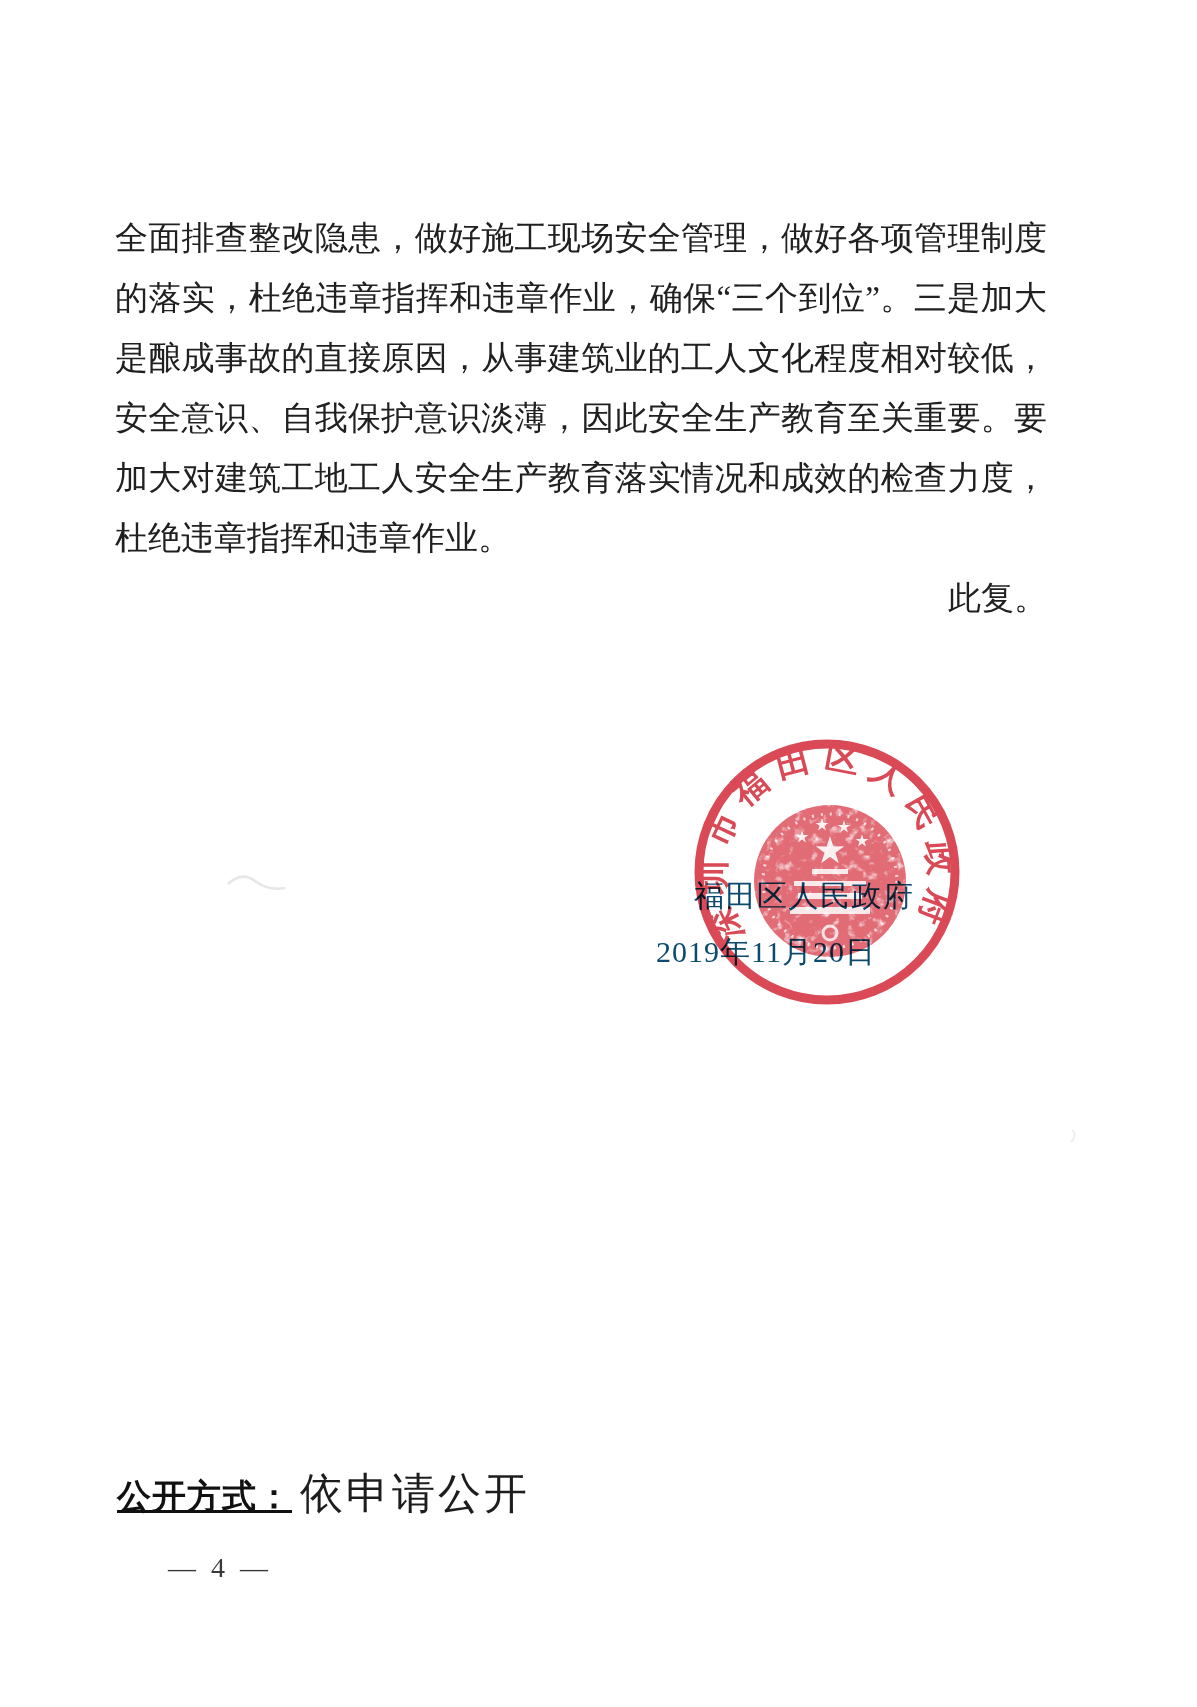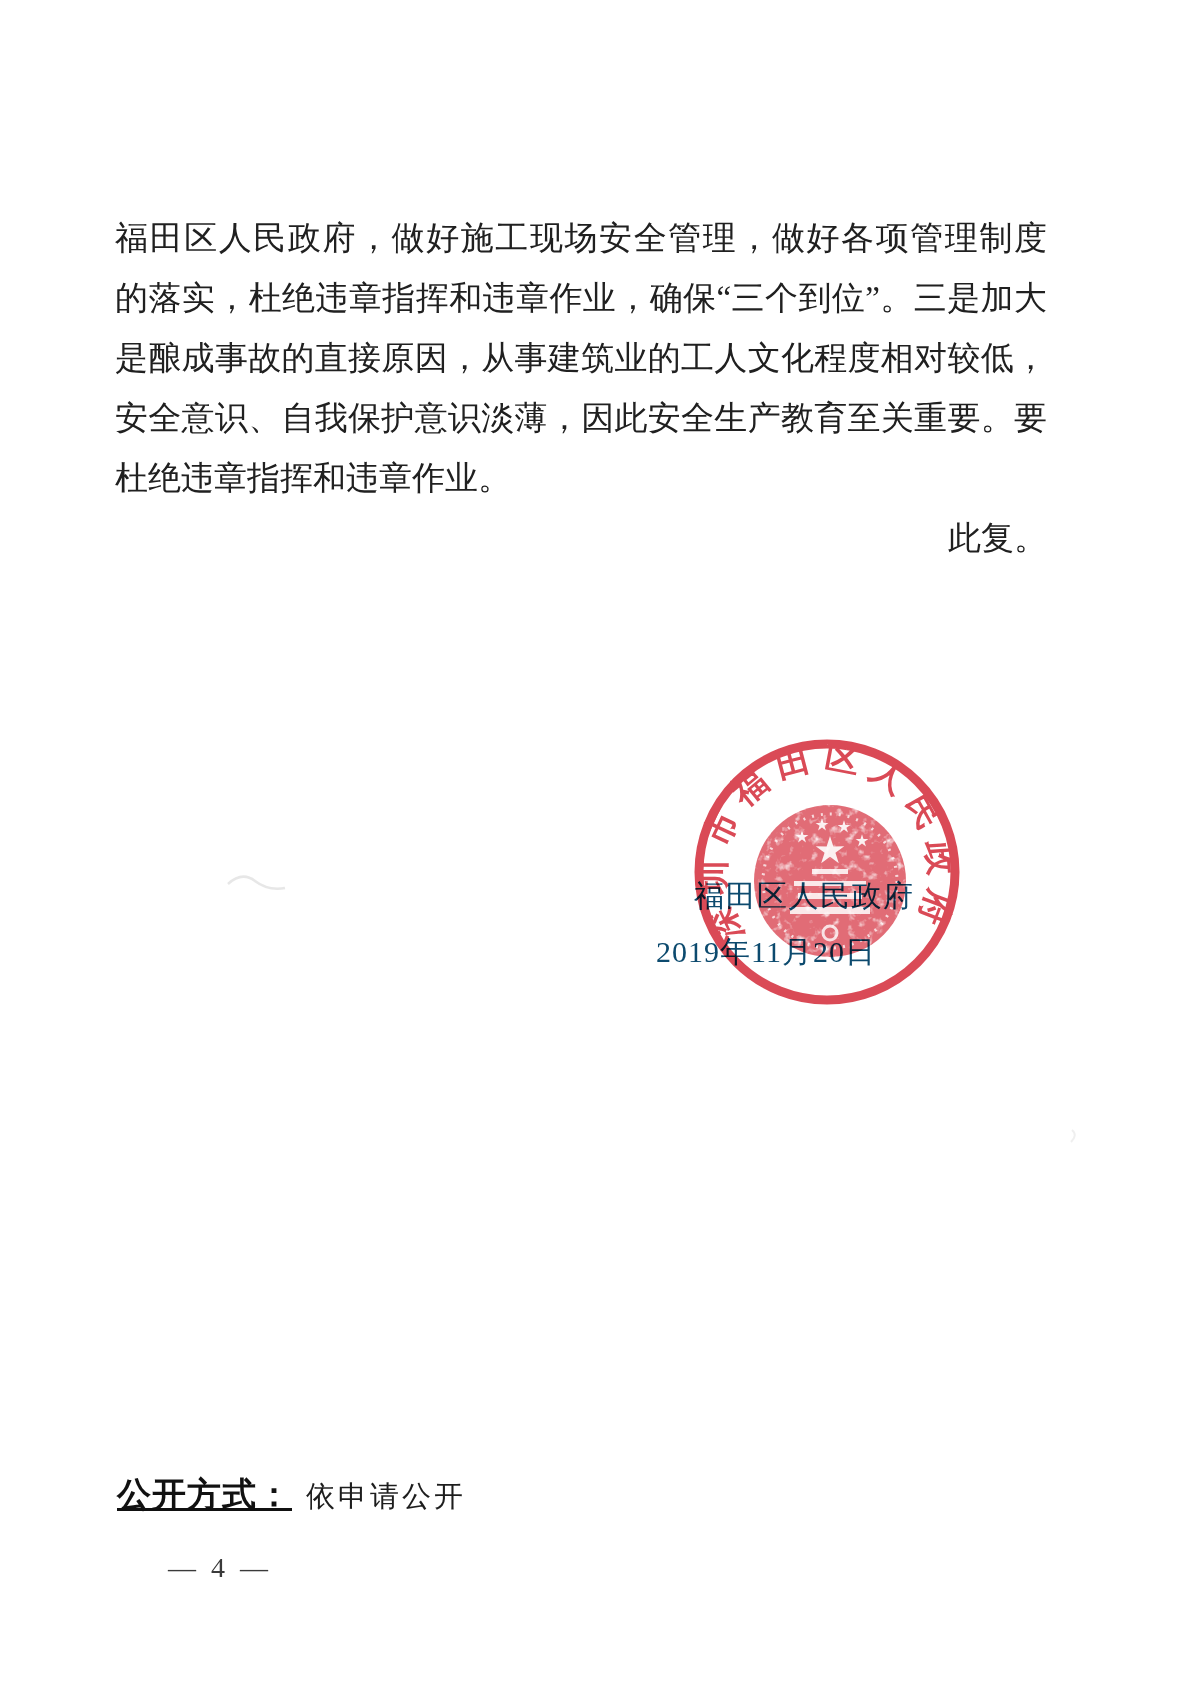--- a/index.html
+++ b/index.html
@@ -49,37 +49,38 @@
   
   .disclosure{
     position:absolute;left:117px;top:1470px;line-height:48px;white-space:nowrap;color:#111;
   }
   .disc-label{
     font-family:"Liberation Sans","DejaVu Sans",sans-serif;
     font-weight:700;font-size:34px;letter-spacing:1px;text-decoration:underline;
   }
   .disc-value{
     font-family:"Liberation Serif","DejaVu Serif",serif;
-    font-size:29px;letter-spacing:3px;margin-left:14px;color:#1d1d1d;
+    font-size:43px;letter-spacing:3px;margin-left:8px;color:#1d1d1d;
   }
   .pagenum{
     position:absolute;left:168px;top:1548px;
     font-size:28px;line-height:40px;color:#3a3a3a;letter-spacing:4px;white-space:nowrap;
   }
 </style>
 </head>
 <body>
 
 <div class="page">
 
   <section class="body-text">
-    <p class="ln flush">福田区人民政府，做好施工现场安全管理，做好各项管理制度</p>
+    <p class="ln flush">全面排查整改隐患，做好施工现场安全管理，做好各项管理制度</p>
     <p class="ln flush">的落实，杜绝违章指挥和违章作业，确保“三个到位”。三是加大</p>
     <p class="ln flush">是酿成事故的直接原因，从事建筑业的工人文化程度相对较低，</p>
     <p class="ln flush">安全意识、自我保护意识淡薄，因此安全生产教育至关重要。要</p>
+    <p class="ln flush">加大对建筑工地工人安全生产教育落实情况和成效的检查力度，</p>
     <p class="ln">杜绝违章指挥和违章作业。</p>
     <p class="ln closing">此复。</p>
   </section>
 
   <div class="sig issuer">福田区人民政府</div>
   <div class="sig date">2019年11月20日</div>
 
   <svg class="seal" viewBox="0 0 272 272" width="272" height="272" xmlns="http://www.w3.org/2000/svg">
     <defs>
       <filter id="mottle" x="-25%" y="-25%" width="150%" height="150%">

